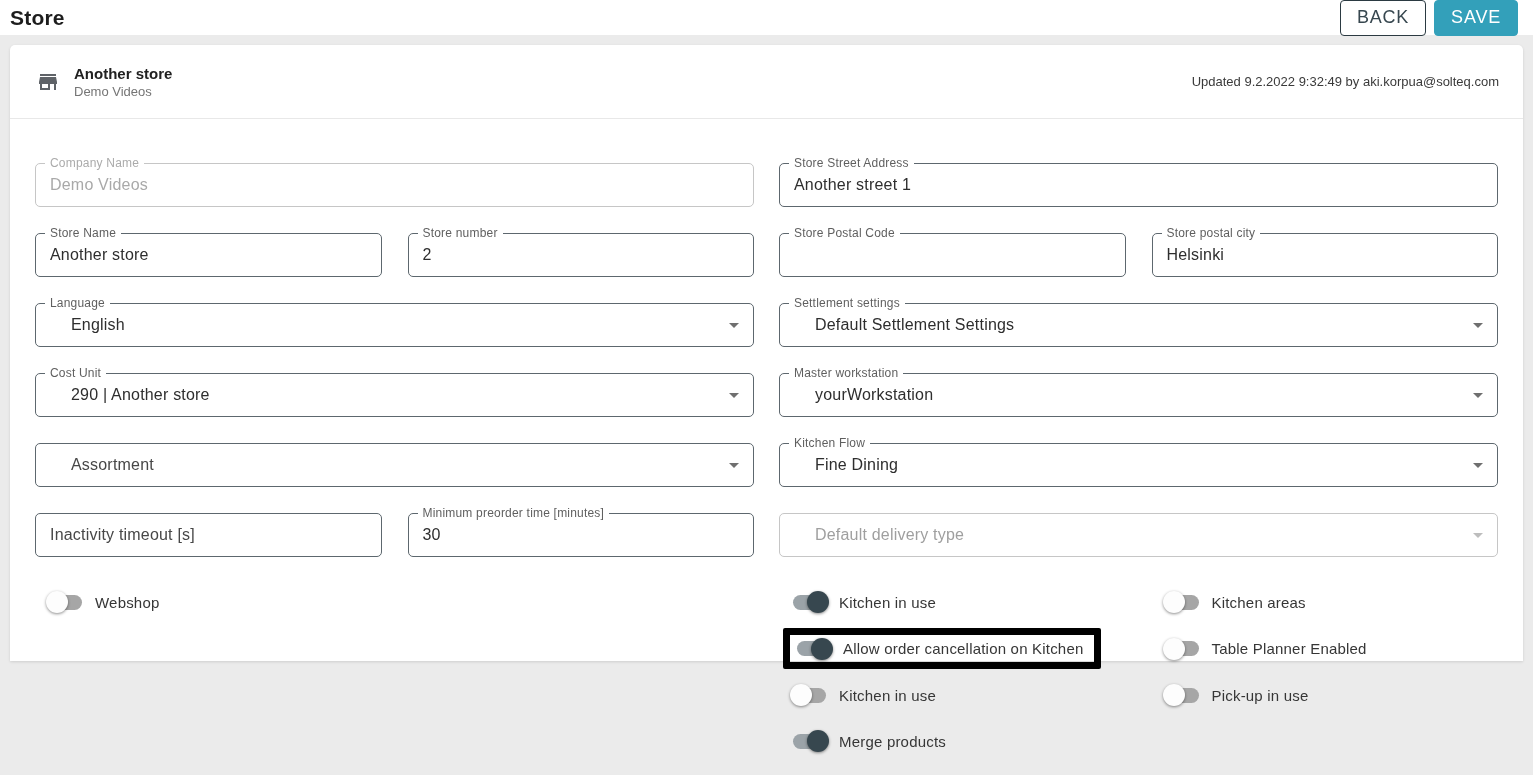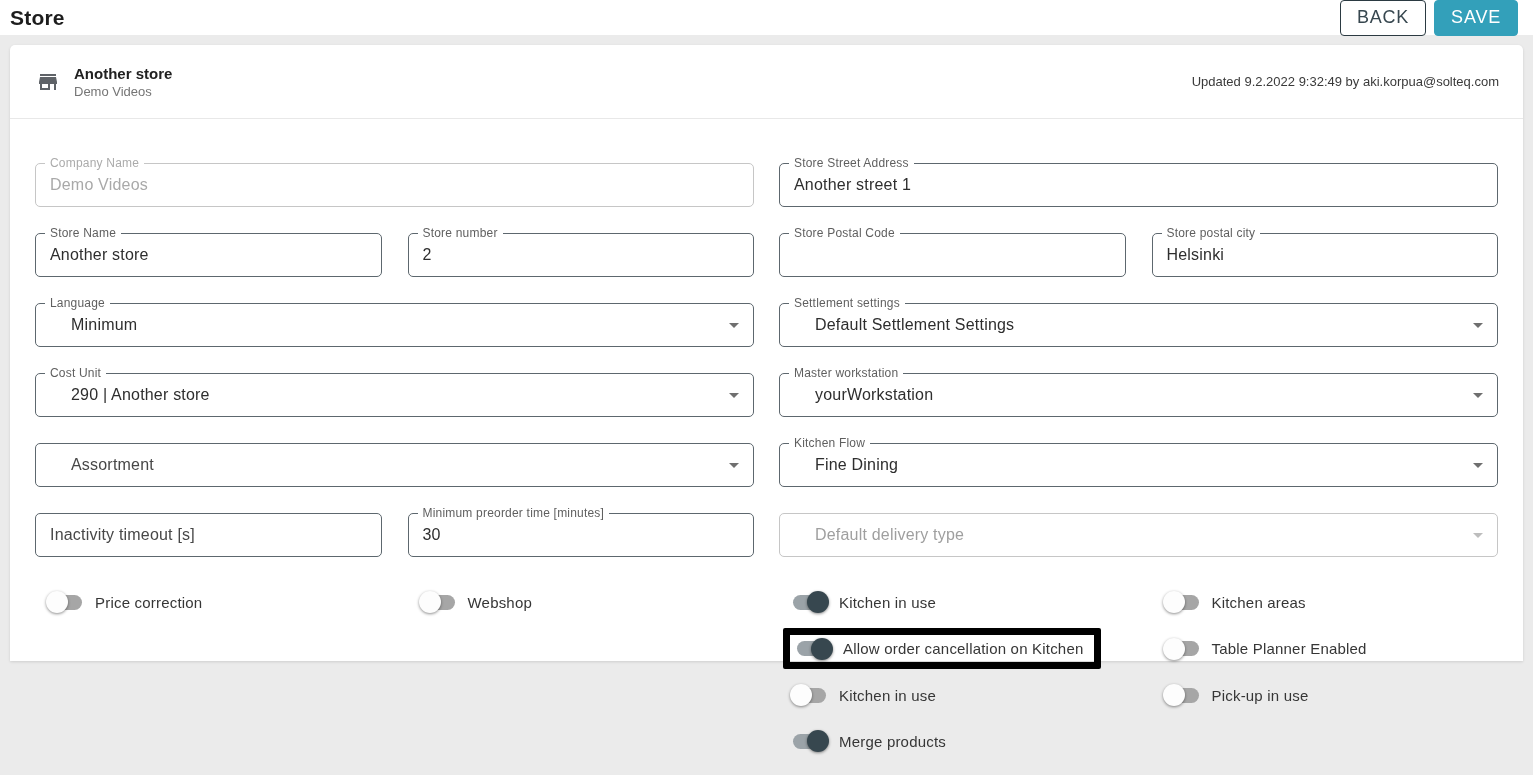--- a/index.html
+++ b/index.html
@@ -140,21 +140,21 @@
         </div>
         <div class="cell field">
           <span class="flabel">Store number</span>
           <input type="text" value="2" style="">
         </div>
       </div>
 
       <div class="frow">
         <div class="cell field select">
           <span class="flabel">Language</span>
-          <span class="fvalue">Minimum</span>
+          <span class="fvalue">English</span>
           <span class="dd-arrow"></span>
         </div>
       </div>
 
       <div class="frow">
         <div class="cell field select">
           <span class="flabel">Cost Unit</span>
           <span class="fvalue">290 | Another store</span>
           <span class="dd-arrow"></span>
         </div>
@@ -171,28 +171,20 @@
         <div class="cell field">
           <input type="text" placeholder="Inactivity timeout [s]" style="">
         </div>
         <div class="cell field">
           <span class="flabel">Minimum preorder time [minutes]</span>
           <input type="text" value="30" style="">
         </div>
       </div>
 
       <div class="trow trow-first">
-        <div class="cell">
-          <div class="toggle-item">
-            <span class="switch">
-                <span class="knob"></span>
-              </span>
-            <span class="toggle-label">Price correction</span>
-          </div>
-        </div>
         <div class="cell">
           <div class="toggle-item">
             <span class="switch">
                 <span class="knob"></span>
               </span>
             <span class="toggle-label">Webshop</span>
           </div>
         </div>
       </div>
 

